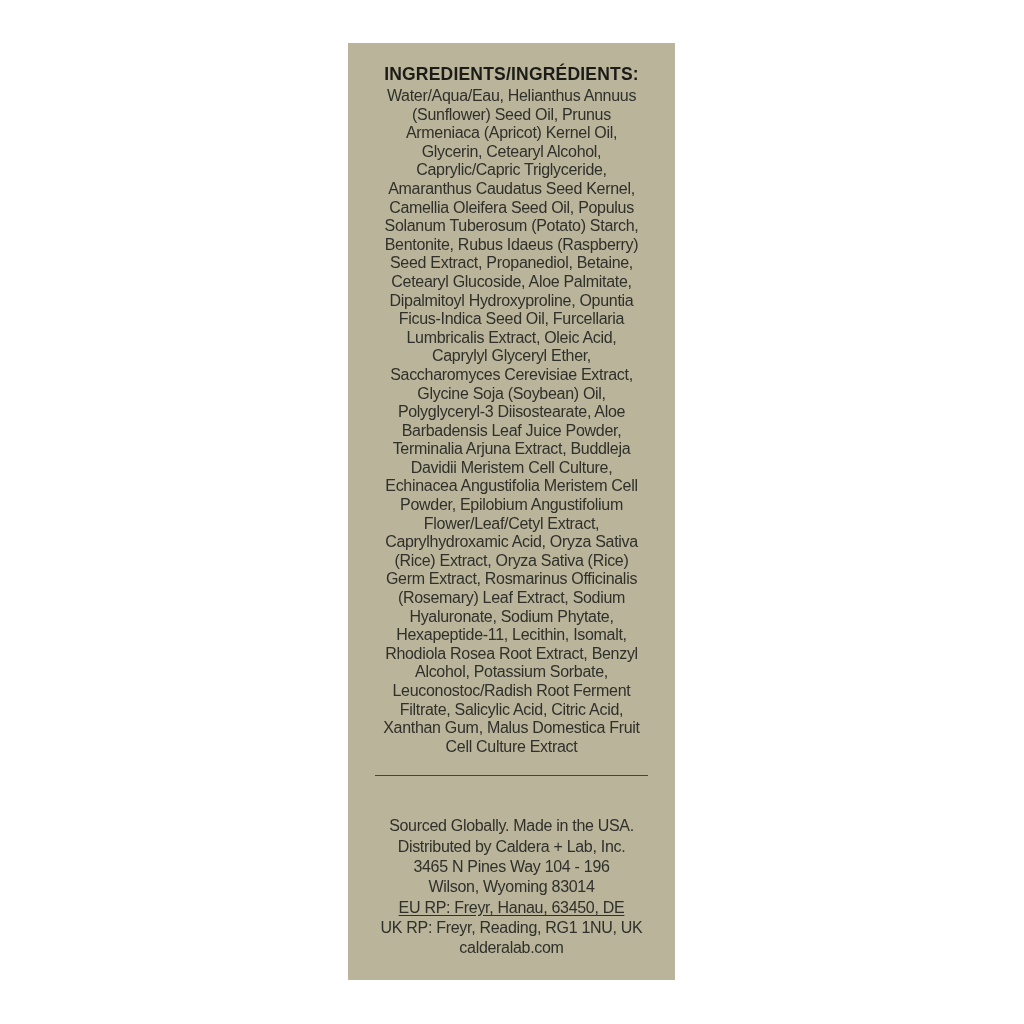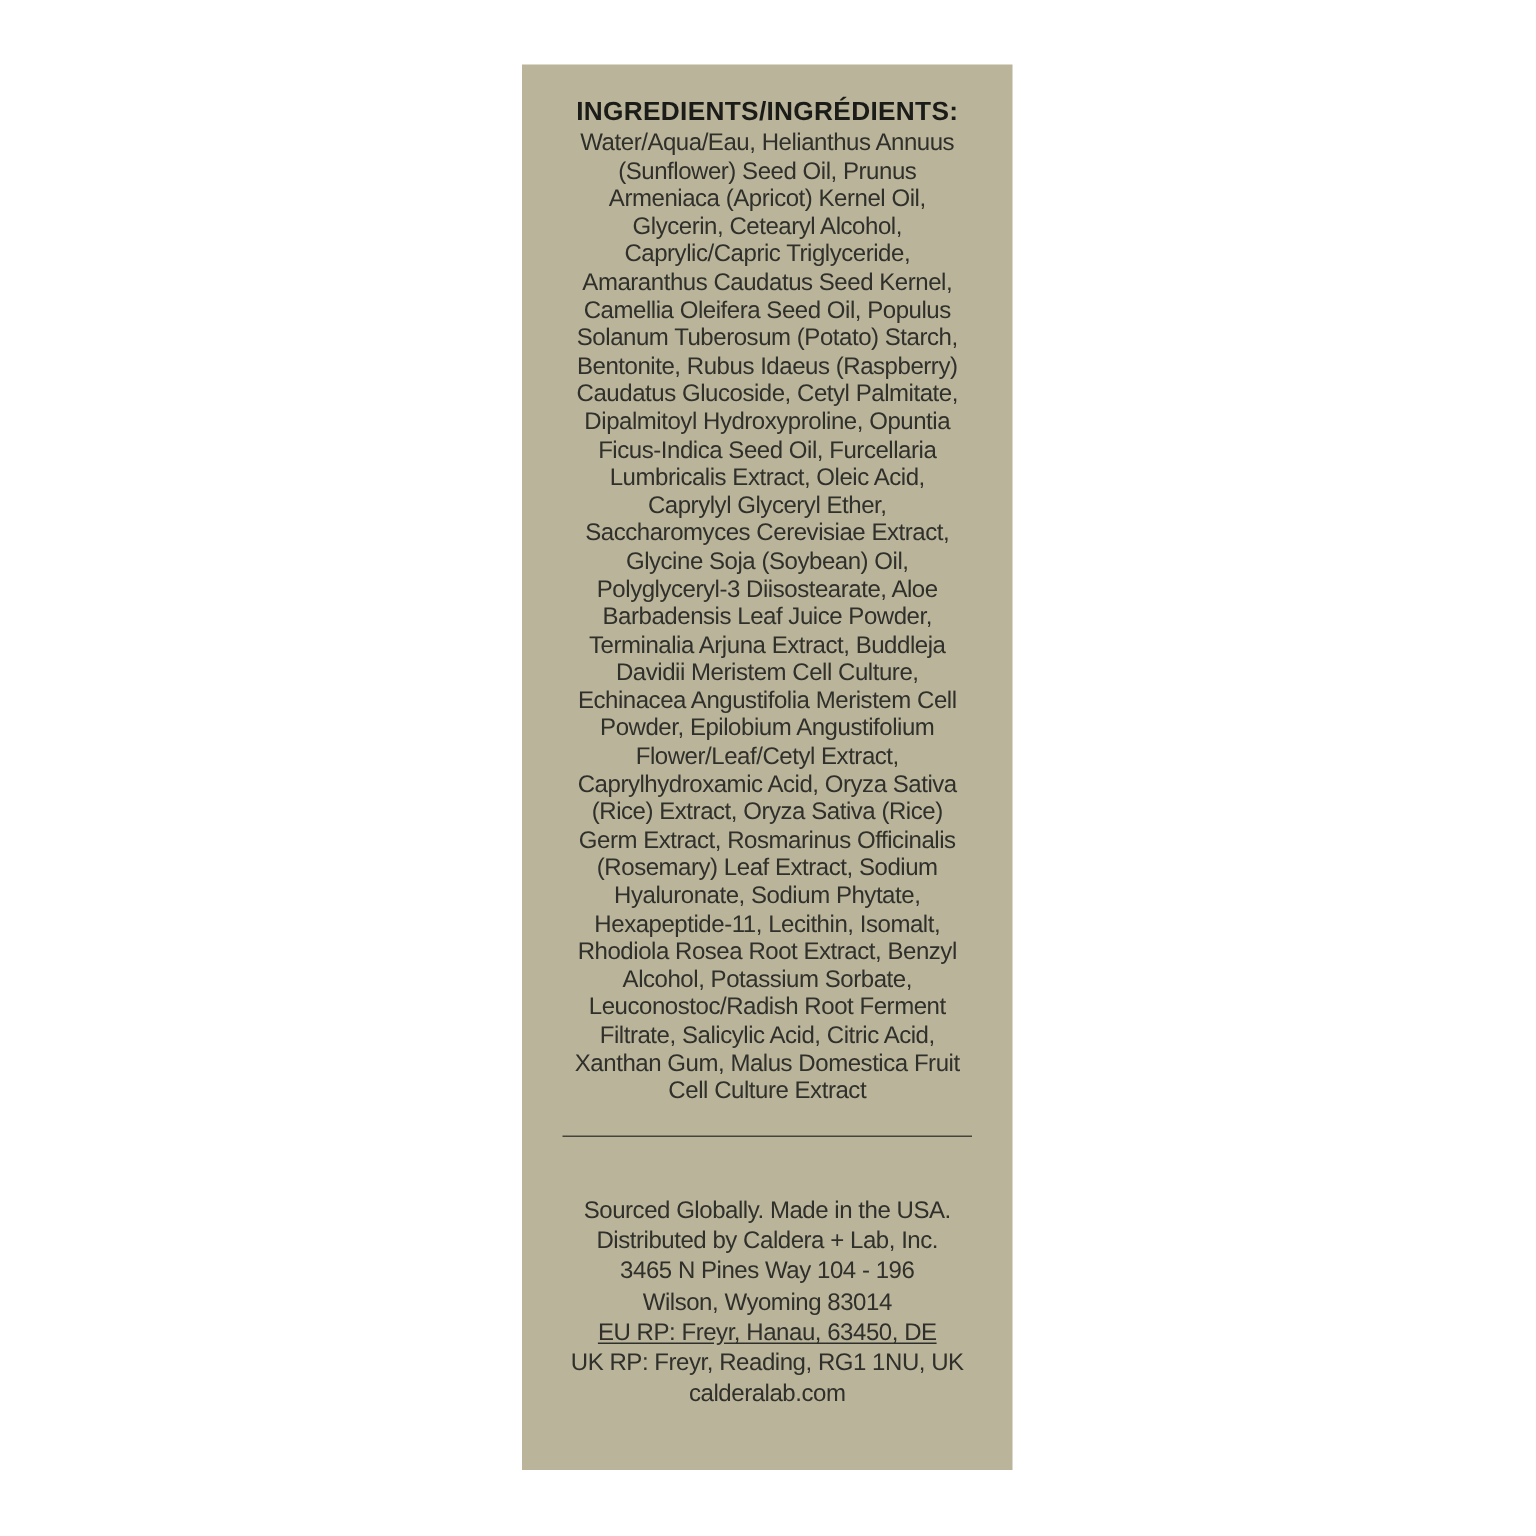--- a/index.html
+++ b/index.html
@@ -79,21 +79,22 @@
 
     <div class="ing-line">Water/Aqua/Eau, Helianthus Annuus</div>
         <div class="ing-line">(Sunflower) Seed Oil, Prunus</div>
         <div class="ing-line">Armeniaca (Apricot) Kernel Oil,</div>
         <div class="ing-line">Glycerin, Cetearyl Alcohol,</div>
         <div class="ing-line">Caprylic/Capric Triglyceride,</div>
         <div class="ing-line">Amaranthus Caudatus Seed Kernel,</div>
         <div class="ing-line">Camellia Oleifera Seed Oil, Populus</div>
         <div class="ing-line">Solanum Tuberosum (Potato) Starch,</div>
         <div class="ing-line">Bentonite, Rubus Idaeus (Raspberry)</div>
-        <div class="ing-line">Caudatus Glucoside, Cetyl Palmitate,</div>
+        <div class="ing-line">Seed Extract, Propanediol, Betaine,</div>
+        <div class="ing-line">Cetearyl Glucoside, Aloe Palmitate,</div>
         <div class="ing-line">Dipalmitoyl Hydroxyproline, Opuntia</div>
         <div class="ing-line">Ficus-Indica Seed Oil, Furcellaria</div>
         <div class="ing-line">Lumbricalis Extract, Oleic Acid,</div>
         <div class="ing-line">Caprylyl Glyceryl Ether,</div>
         <div class="ing-line">Saccharomyces Cerevisiae Extract,</div>
         <div class="ing-line">Glycine Soja (Soybean) Oil,</div>
         <div class="ing-line">Polyglyceryl-3 Diisostearate, Aloe</div>
         <div class="ing-line">Barbadensis Leaf Juice Powder,</div>
         <div class="ing-line">Terminalia Arjuna Extract, Buddleja</div>
         <div class="ing-line">Davidii Meristem Cell Culture,</div>

